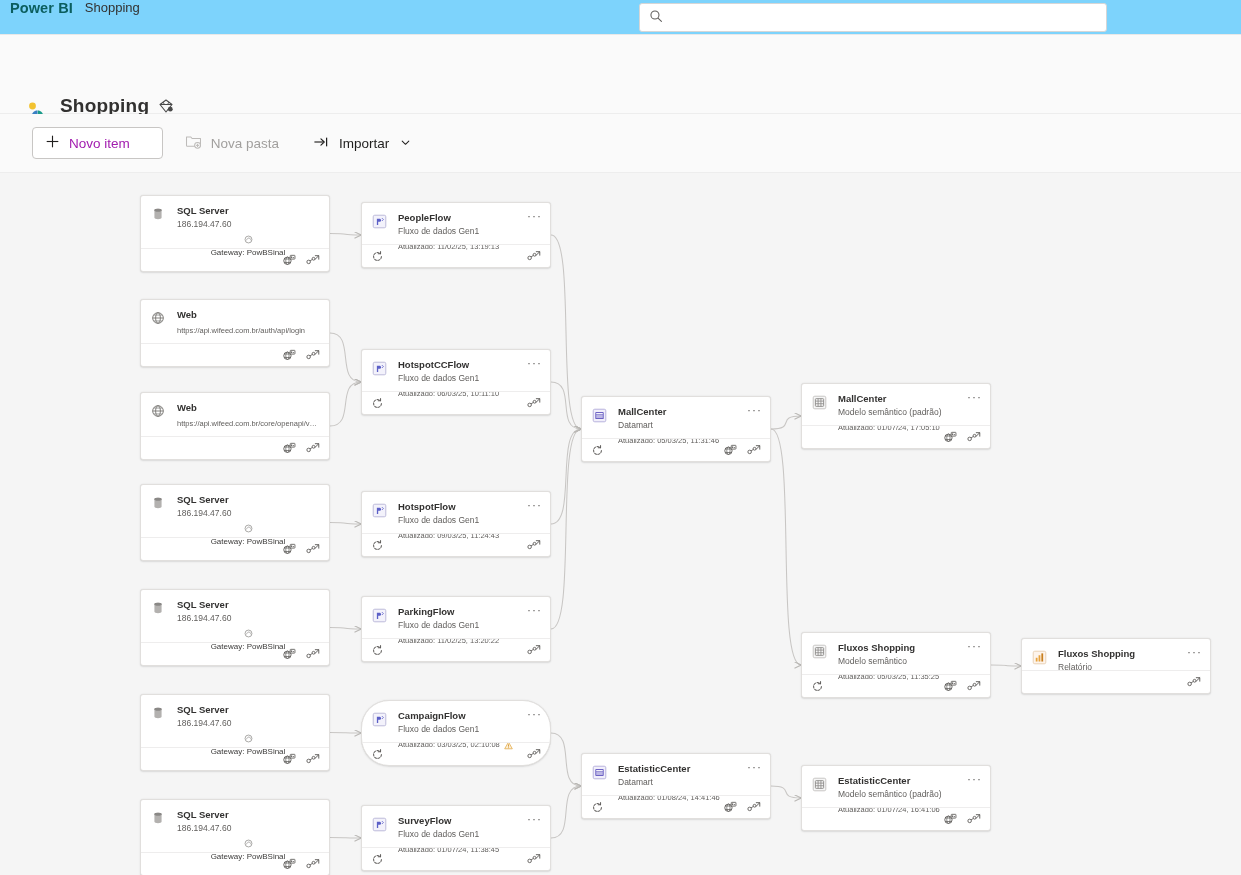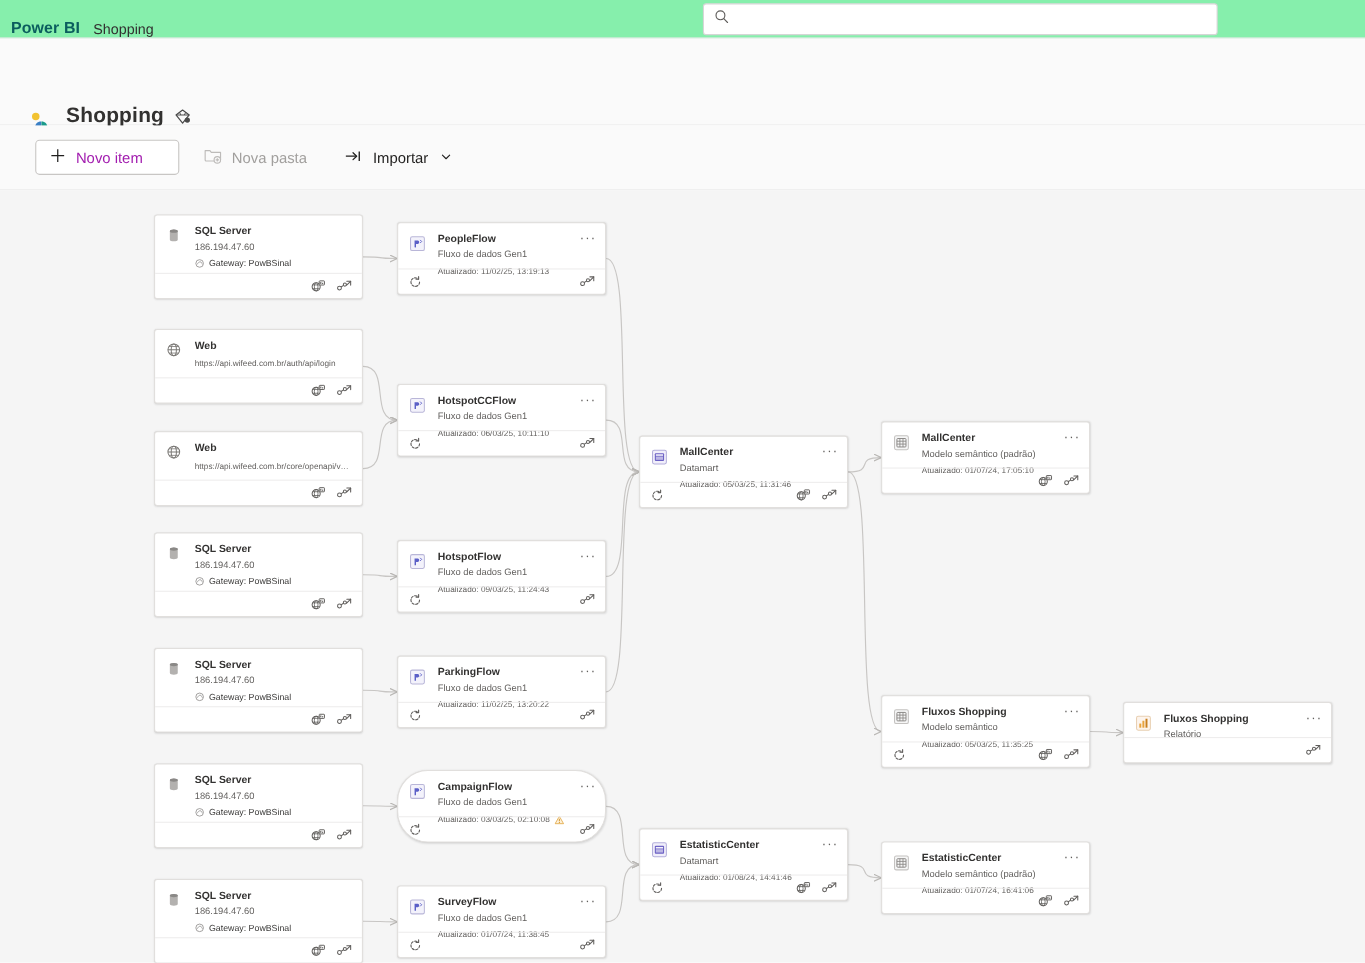--- a/index.html
+++ b/index.html
@@ -6,23 +6,23 @@
   html, body {
     width: 1241px; height: 875px;
     font-family: "Liberation Sans", sans-serif;
     background: #ffffff;
     overflow: hidden;
   }
 
   
   .topbar {
     position: absolute; left: 0; top: 0; width: 1241px; height: 35px;
-    background: #86efac;
+    background: #7dd3fc;
     border-bottom: 1px solid #e8e8e8;
-    display: flex; align-items: flex-end;
+    display: flex; align-items: flex-start;
   }
   .brand {
     font-size: 14.5px; font-weight: bold; color: #0b5e5e;
     margin-left: 10px; letter-spacing: .1px;
   }
   .brand-ws {
     font-size: 13px; color: #323130; margin-left: 12px;
   }
   .searchwrap {
     position: absolute; left: 639px; top: 3px; width: 468px; height: 29px;
@@ -126,20 +126,21 @@
     display: flex; align-items: center; gap: 4px;
     white-space: nowrap;
   }
   .node-sub.url {
     font-size: 7.5px; color: #605e5c; margin-top: 4px;
   }
   .node-gw {
     margin-left: 26px; font-size: 8px; color: #3b3a39;
     margin-top: 5px; display: flex; align-items: center; gap: 4px;
     white-space: nowrap;
+    flex-direction: column;
   }
   .node-ellipsis {
     position: absolute; right: 8px; top: 8px;
     font-size: 12px; color: #605e5c; letter-spacing: 1px;
     line-height: 10px; cursor: pointer; user-select: none;
   }
   .node-footer {
     border-top: 1px solid #eeeded;
     height: 23px; display: flex; align-items: center;
     padding: 0 9px; gap: 10px;

